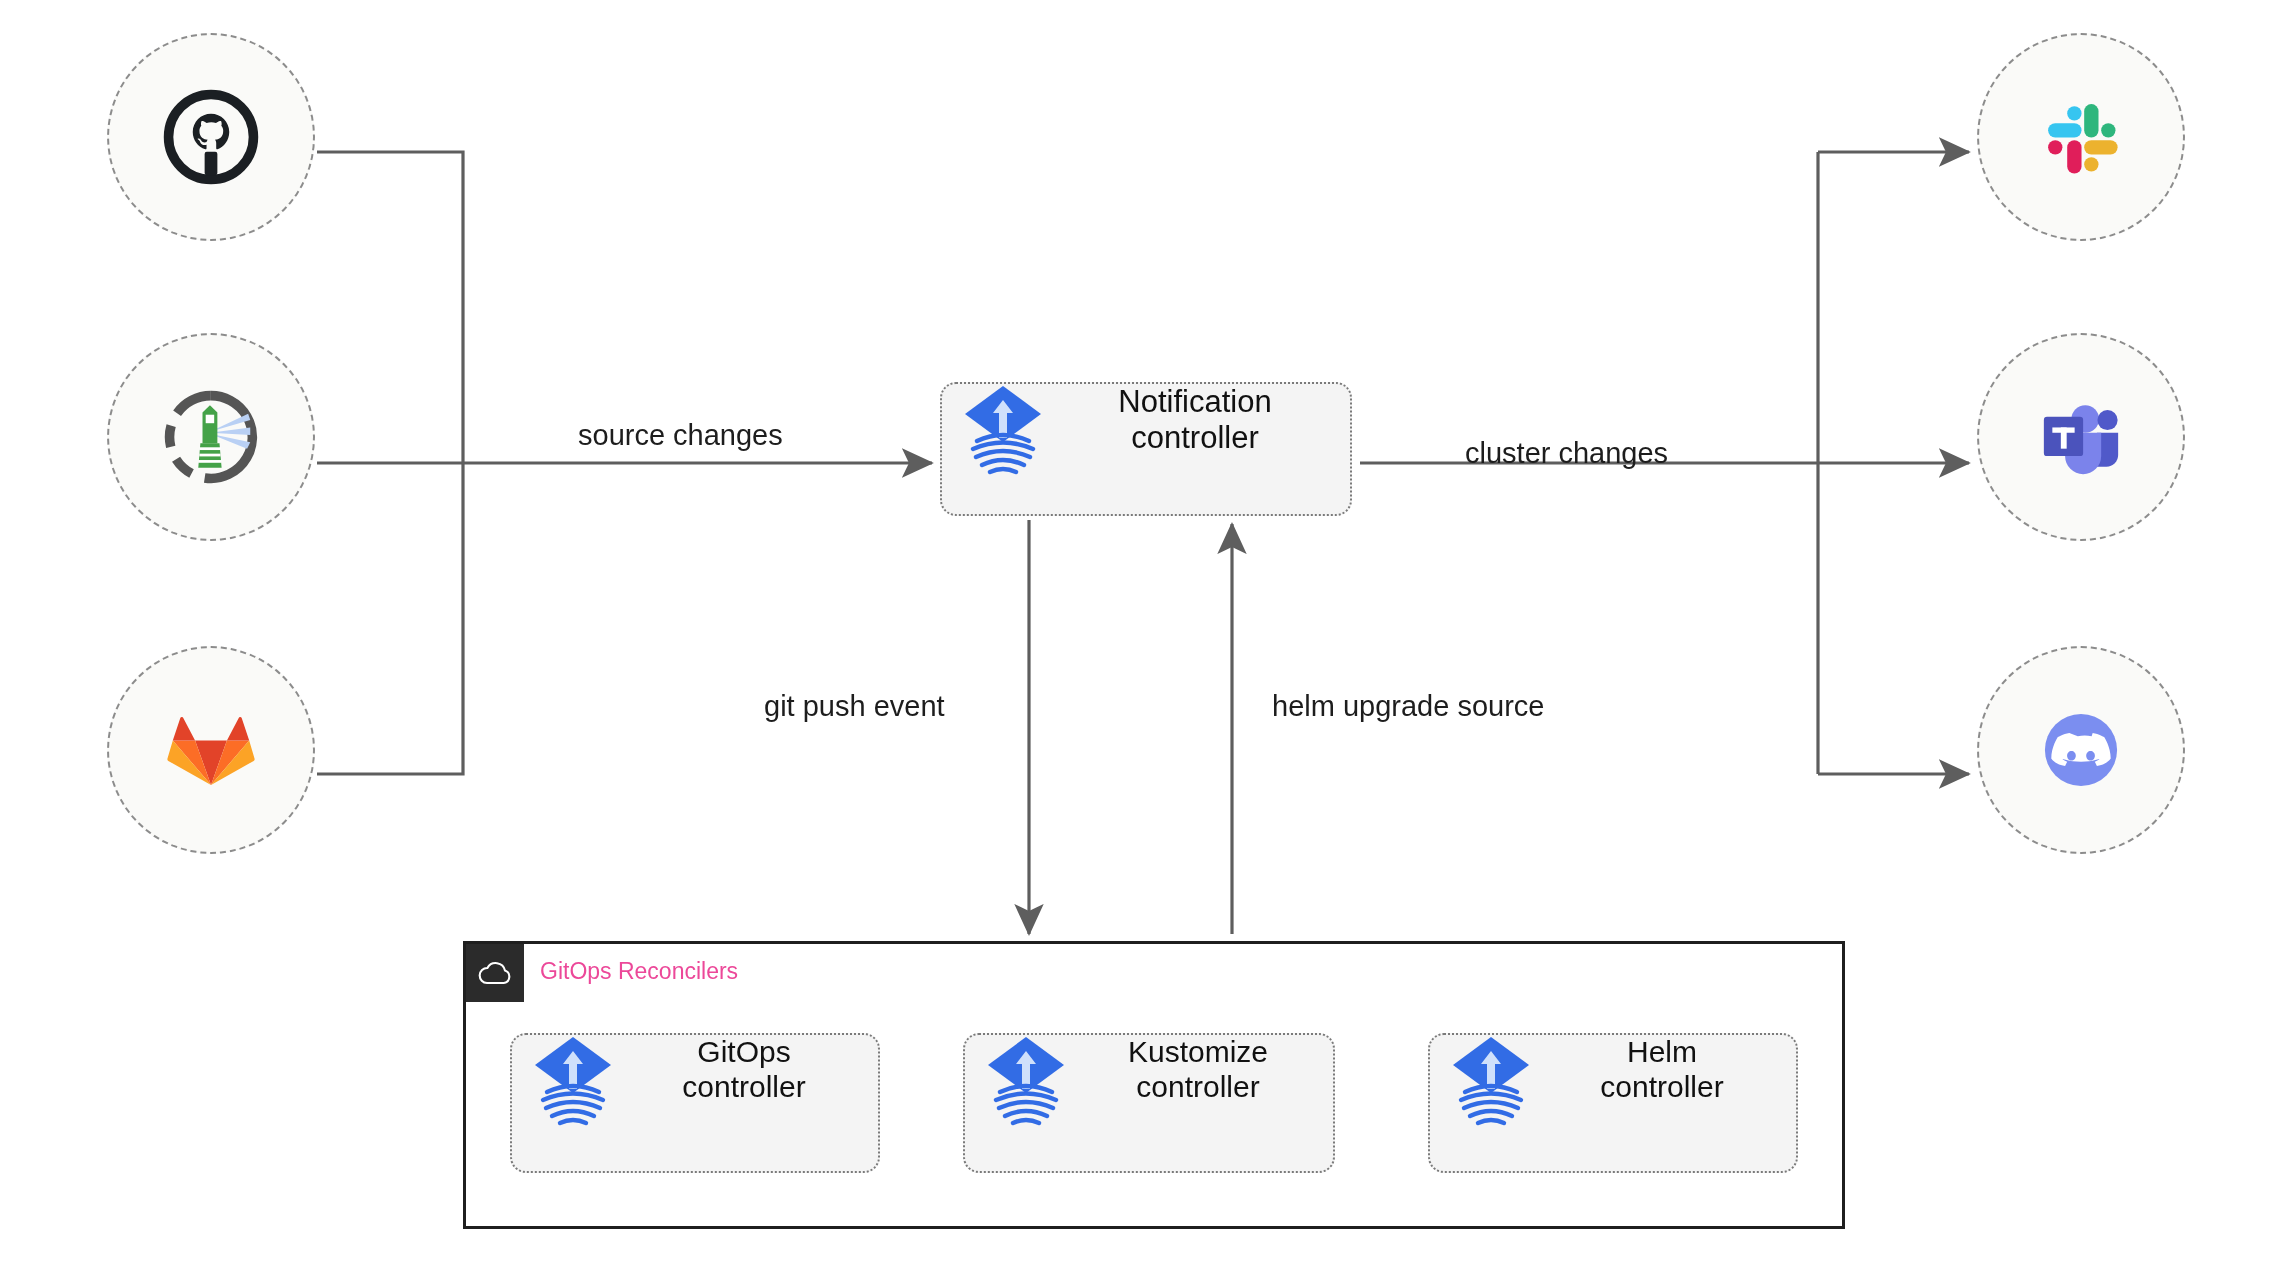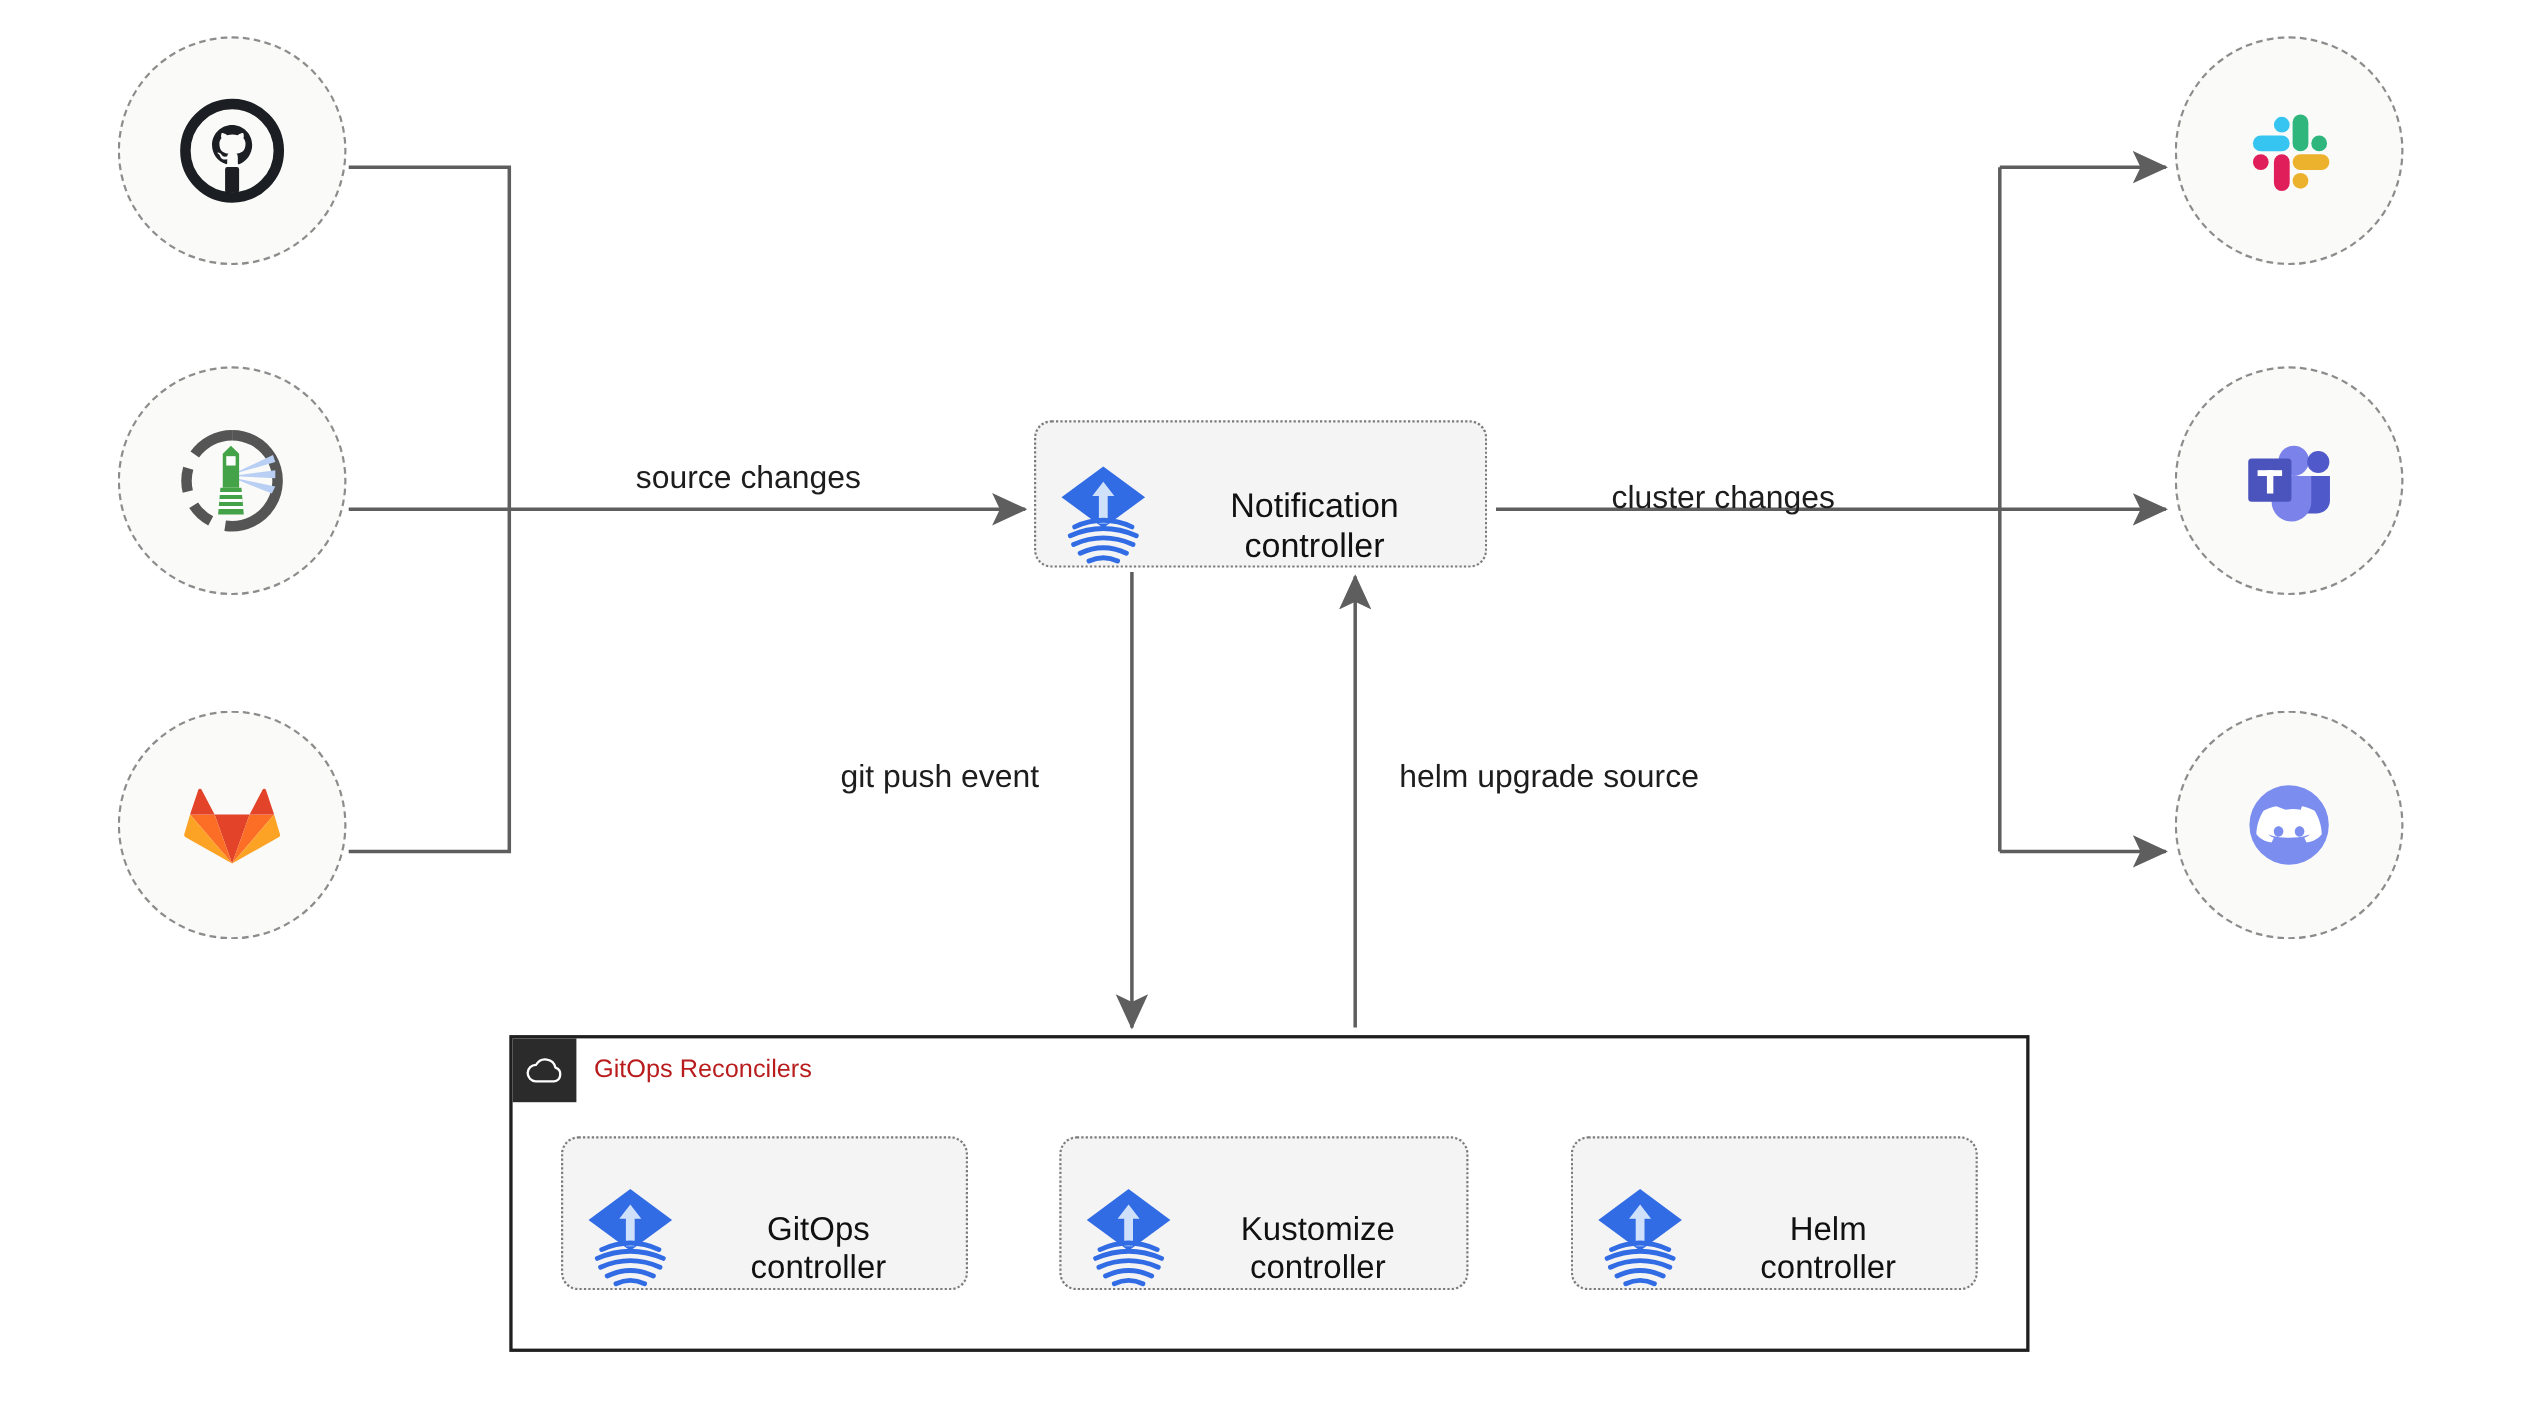--- a/index.html
+++ b/index.html
@@ -8,34 +8,34 @@
   #stage{position:absolute;inset:0;}
   svg.wires{position:absolute;left:0;top:0;width:2292px;height:1284px;pointer-events:none;}
 
   .node-circle{position:absolute;width:208px;height:208px;border-radius:50%;
     border:2px dashed #8c8c8c;background:#fafaf8;
     display:flex;align-items:center;justify-content:center;box-sizing:border-box;}
   .node-circle .glyph{width:104px;height:104px;display:block;}
 
   .ctrl-box{position:absolute;border:2px dotted #7a7a7a;border-radius:16px;
     background:#f4f4f4;box-sizing:border-box;
-    display:flex;align-items:flex-end;justify-content:flex-start;gap:10px;}
+    display:flex;align-items:flex-start;justify-content:flex-start;gap:10px;}
   .ctrl-box .flux{width:86px;height:92px;flex:none;margin-left:18px;}
   .ctrl-box .cap{flex:1;text-align:center;font-size:30px;line-height:1.16;
     color:#111;padding-right:16px;white-space:pre-line;}
 
   #notification-controller{left:940px;top:382px;width:412px;height:134px;}
   #notification-controller .cap{font-size:31px;}
 
   .group{position:absolute;left:463px;top:941px;width:1382px;height:288px;
     border:3px solid #1f1f1f;background:#ffffff;box-sizing:border-box;}
   .group-tab{position:absolute;left:0;top:0;width:58px;height:58px;background:#2b2b2b;
     display:flex;align-items:center;justify-content:center;}
   .group-tab svg{width:34px;height:26px;}
-  .group-title{position:absolute;left:74px;top:14px;font-size:23px;color:#b91c1c;}
+  .group-title{position:absolute;left:74px;top:14px;font-size:23px;color:#ec4899;}
 
   #source-controller{left:510px;top:1033px;width:370px;height:140px;}
   #kustomize-controller{left:963px;top:1033px;width:372px;height:140px;}
   #helm-controller{left:1428px;top:1033px;width:370px;height:140px;}
   #source-controller .cap,#kustomize-controller .cap,#helm-controller .cap{font-size:30px;}
 
   .edge-label{position:absolute;font-size:29px;color:#1d1d1d;white-space:nowrap;}
   #label-source-changes{left:578px;top:419px;}
   #label-cluster-changes{left:1465px;top:397px;margin-top:40px;}
   #label-git-push{left:764px;top:690px;}

